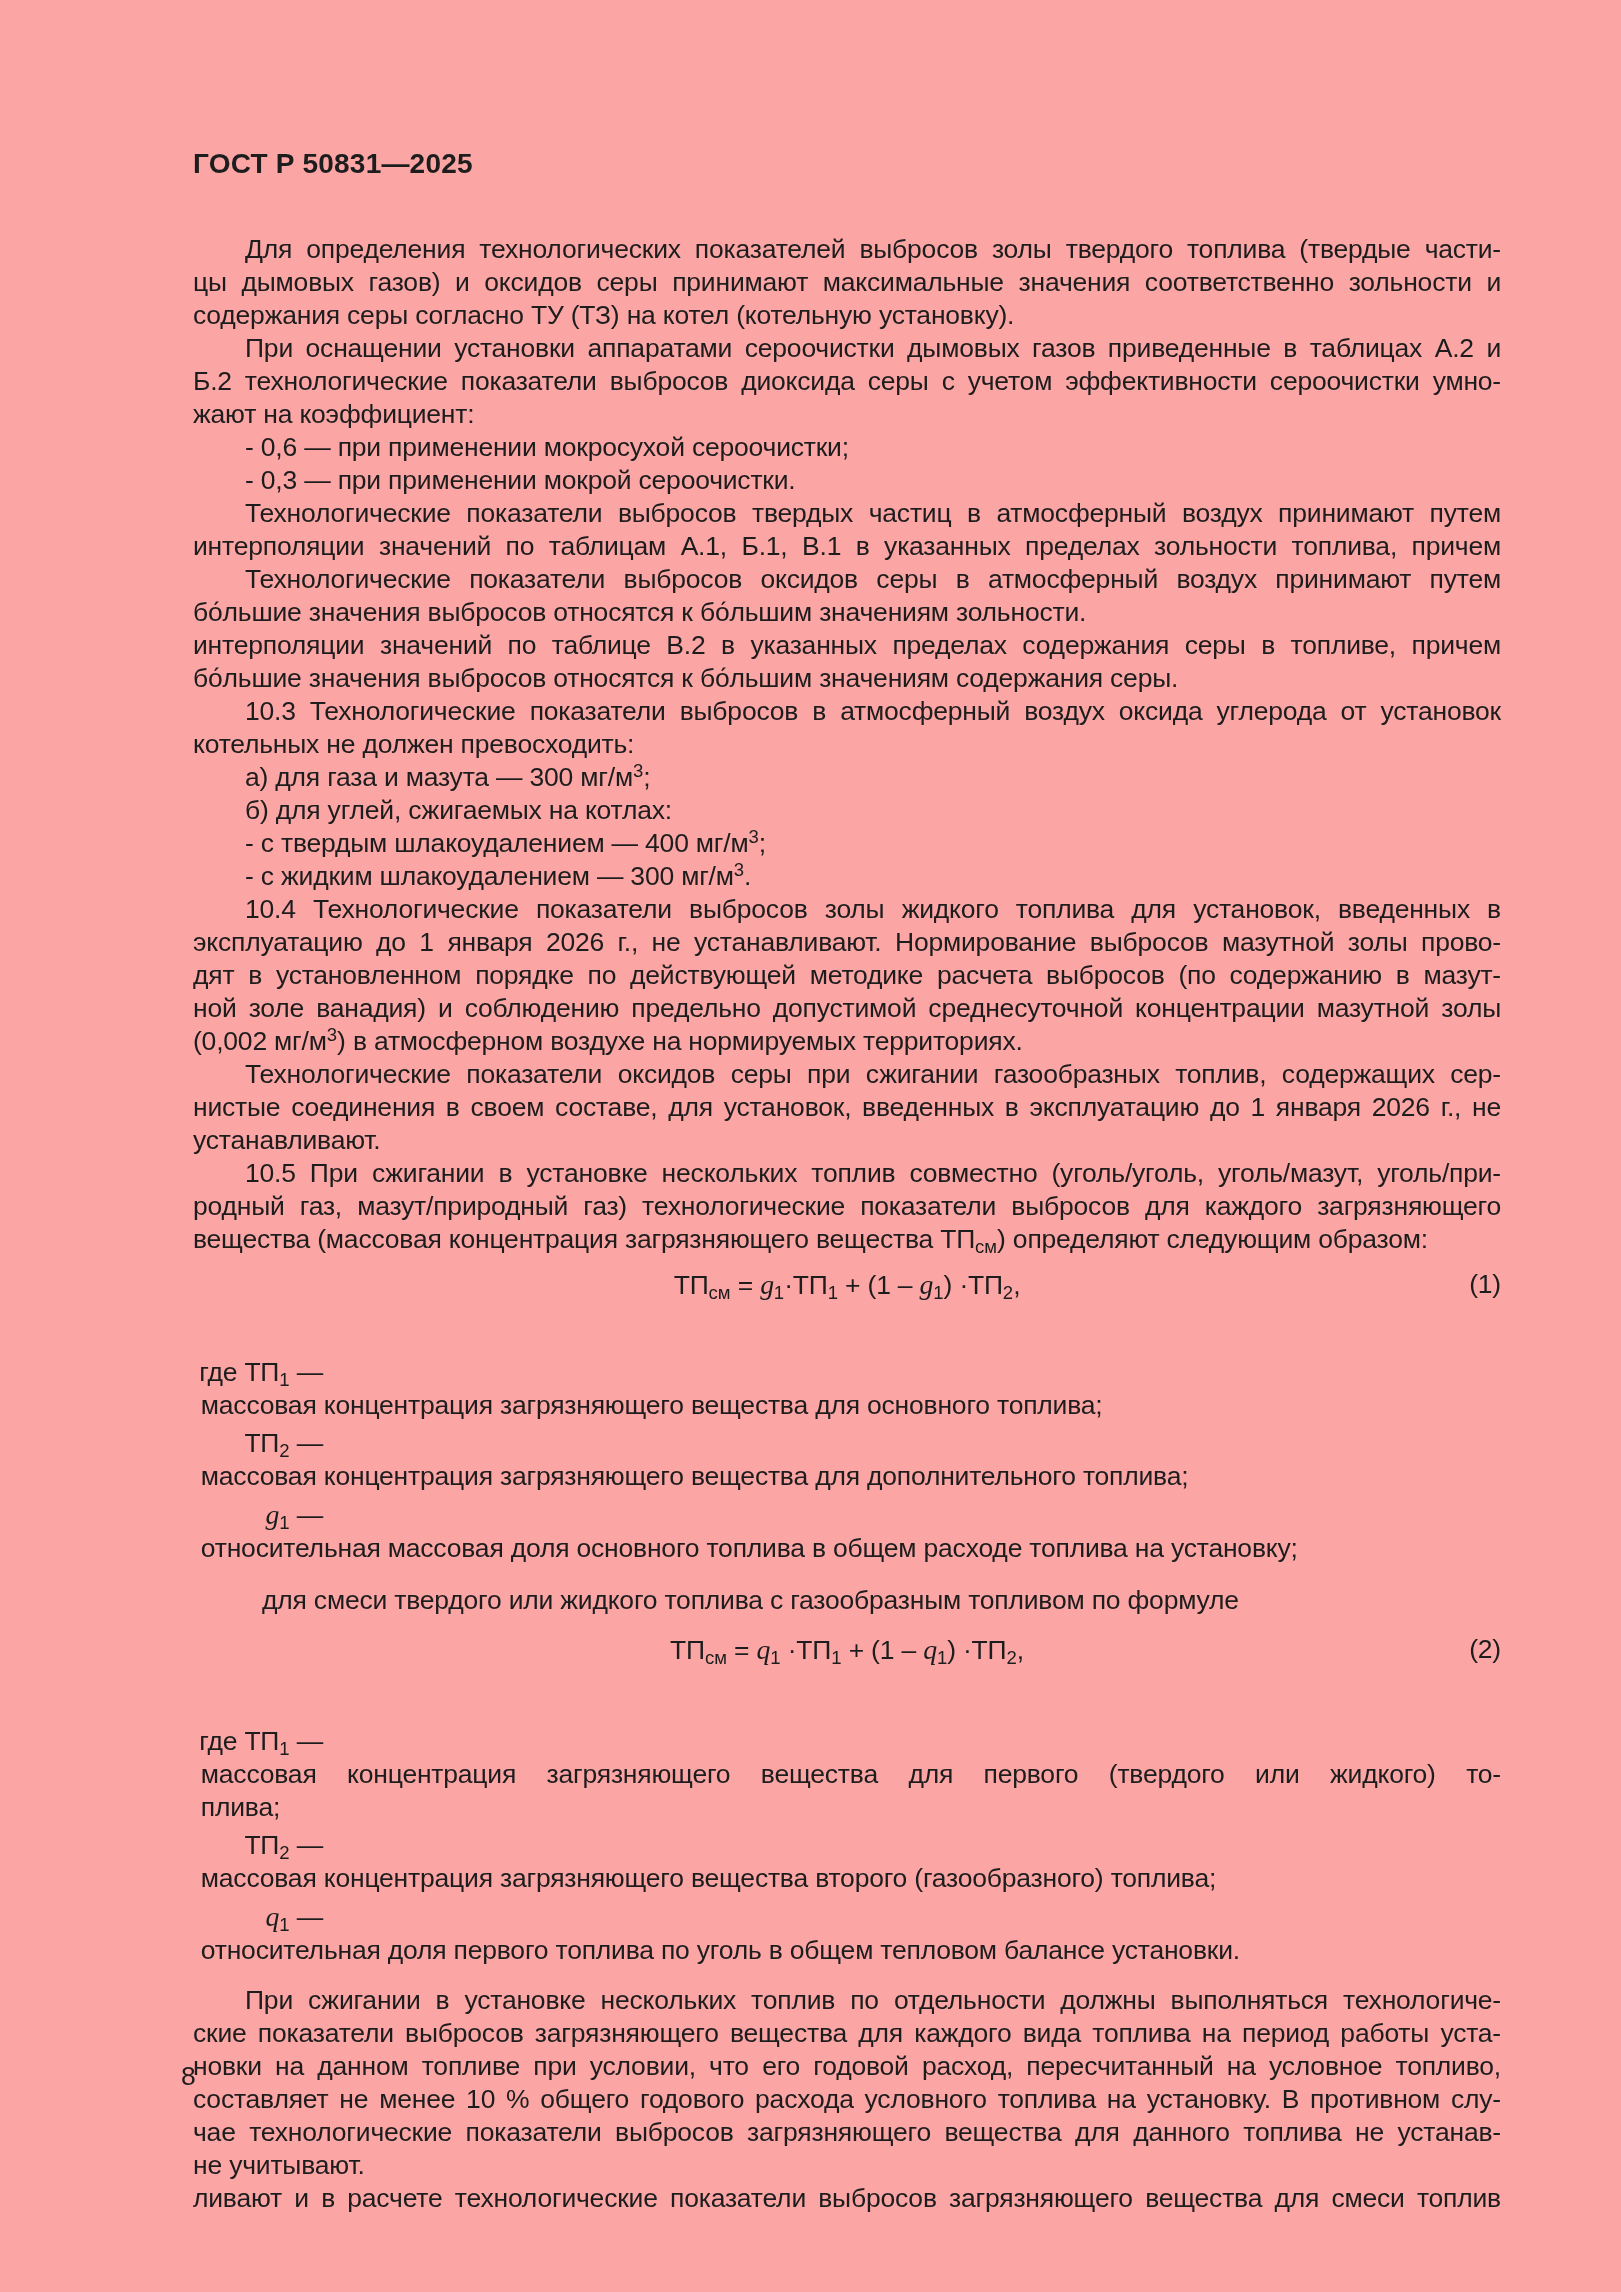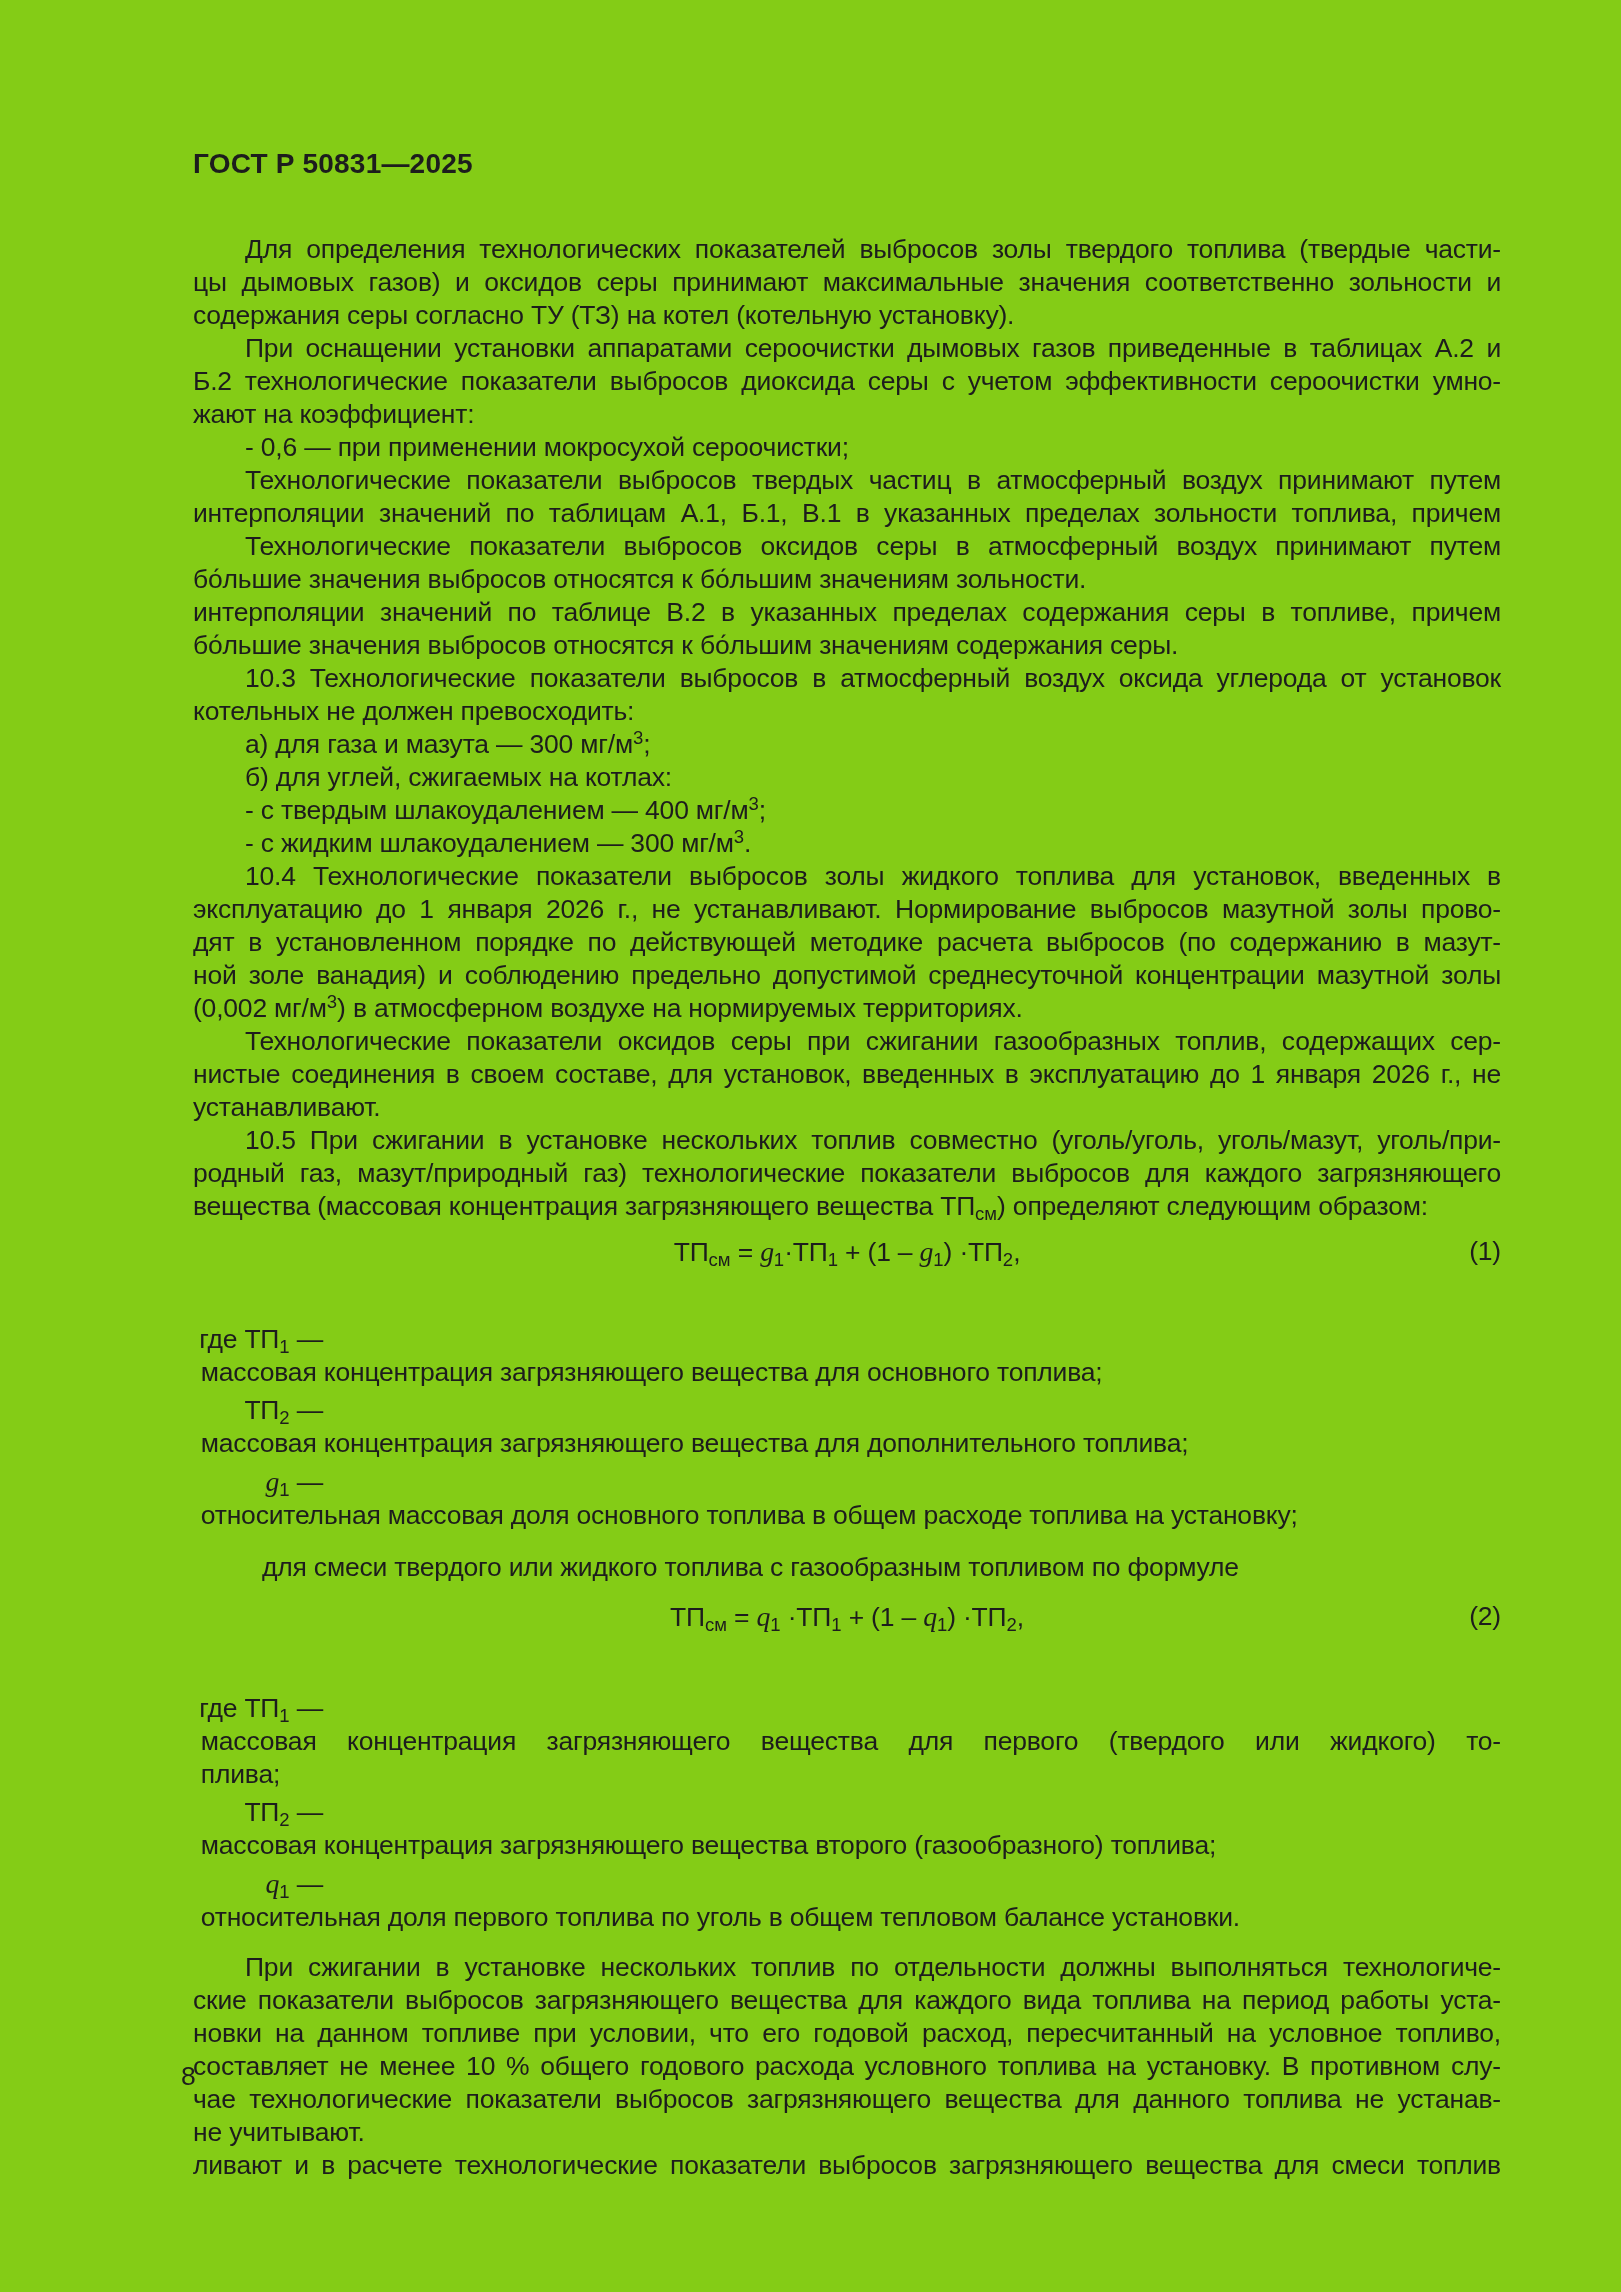--- a/index.html
+++ b/index.html
@@ -1,19 +1,19 @@
 <!DOCTYPE html>
 <html lang="ru"><head>
 <meta charset="utf-8">
 <style>
   html,body{margin:0;padding:0;background:#ffffff;}
   .page{
     position:relative;
     width:1621px;height:2293px;
-    background:#84cc16;
+    background:#fca5a5;
     color:#1d1d1d;
     font-family:"Liberation Sans",sans-serif;
     font-size:26.5px;
     line-height:33px;
     letter-spacing:-0.2px;
     overflow:hidden;
   }
   .content{position:absolute;left:193px;top:147px;width:1308px;}
   .doc-header{font-weight:bold;font-size:28px;letter-spacing:0.2px;white-space:nowrap;}
   .body-text{margin-top:53px;}
@@ -42,20 +42,21 @@
   <div class="content">
     <div class="doc-header">ГОСТ Р 50831—2025</div>
     <div class="body-text" id="body-text">
         <div class="line ind1 just">Для определения технологических показателей выбросов золы твердого топлива (твердые части-</div>
         <div class="line ind0 just">цы дымовых газов) и оксидов серы принимают максимальные значения соответственно зольности и</div>
         <div class="line ind0">содержания серы согласно ТУ (ТЗ) на котел (котельную установку).</div>
         <div class="line ind1 just">При оснащении установки аппаратами сероочистки дымовых газов приведенные в таблицах А.2 и</div>
         <div class="line ind0 just">Б.2 технологические показатели выбросов диоксида серы с учетом эффективности сероочистки умно-</div>
         <div class="line ind0">жают на коэффициент:</div>
         <div class="line ind1">- 0,6 — при применении мокросухой сероочистки;</div>
+        <div class="line ind1">- 0,3 — при применении мокрой сероочистки.</div>
         <div class="line ind1 just">Технологические показатели выбросов твердых частиц в атмосферный воздух принимают путем</div>
         <div class="line ind0 just">интерполяции значений по таблицам А.1, Б.1, В.1 в указанных пределах зольности топлива, причем</div>
         <div class="line ind1 just">Технологические показатели выбросов оксидов серы в атмосферный воздух принимают путем</div>
         <div class="line ind0">бо́льшие значения выбросов относятся к бо́льшим значениям зольности.</div>
         <div class="line ind0 just">интерполяции значений по таблице В.2 в указанных пределах содержания серы в топливе, причем</div>
         <div class="line ind0">бо́льшие значения выбросов относятся к бо́льшим значениям содержания серы.</div>
         <div class="line ind1 just">10.3 Технологические показатели выбросов в атмосферный воздух оксида углерода от установок</div>
         <div class="line ind0">котельных не должен превосходить:</div>
         <div class="line ind1">а) для газа и мазута — 300 мг/м<sup>3</sup>;</div>
         <div class="line ind1">б) для углей, сжигаемых на котлах:</div>

